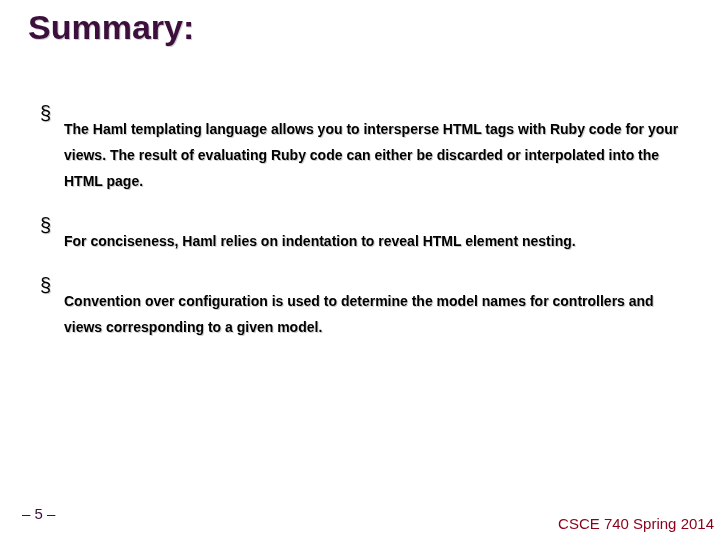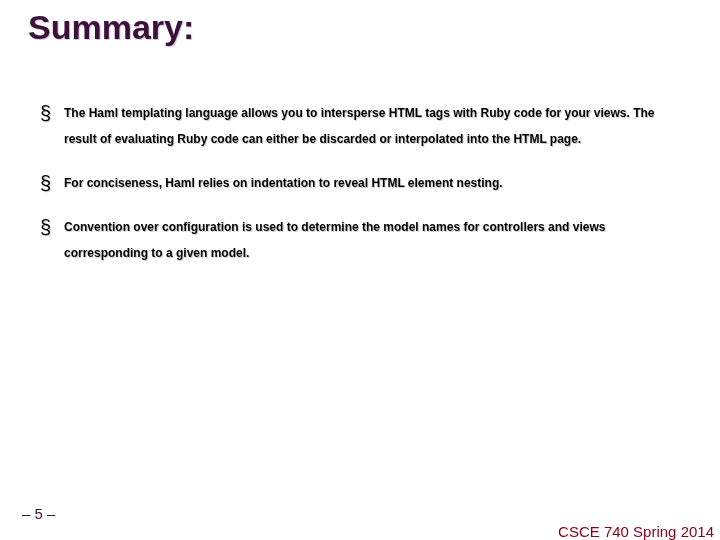--- a/index.html
+++ b/index.html
@@ -41,37 +41,38 @@
   .bullet-mark {
     flex: 0 0 auto;
     width: 24px;
     font-size: 20px;
     line-height: 26px;
     color: #000;
     text-shadow: 1px 1px 0 #cfcfcf;
   }
   .bullet-text {
     flex: 1 1 auto;
-    font-size: 12px;
+    font-size: 14px;
     line-height: 26px;
     font-weight: bold;
     color: #000;
     text-shadow: 1px 1px 0 #cfcfcf;
+    margin-top: 16px;
   }
   .footer-left {
     position: absolute;
     left: 22px;
     bottom: 18px;
     font-size: 15px;
     color: #3d0f3d;
   }
   .footer-right {
     position: absolute;
     right: 6px;
-    bottom: 0;
+    bottom: 8px;
     font-size: 15px;
     color: #8a001a;
   }
 </style>
 </head>
 <body>
 
 <div class="slide">
 
   <div class="title">Summary:</div>

